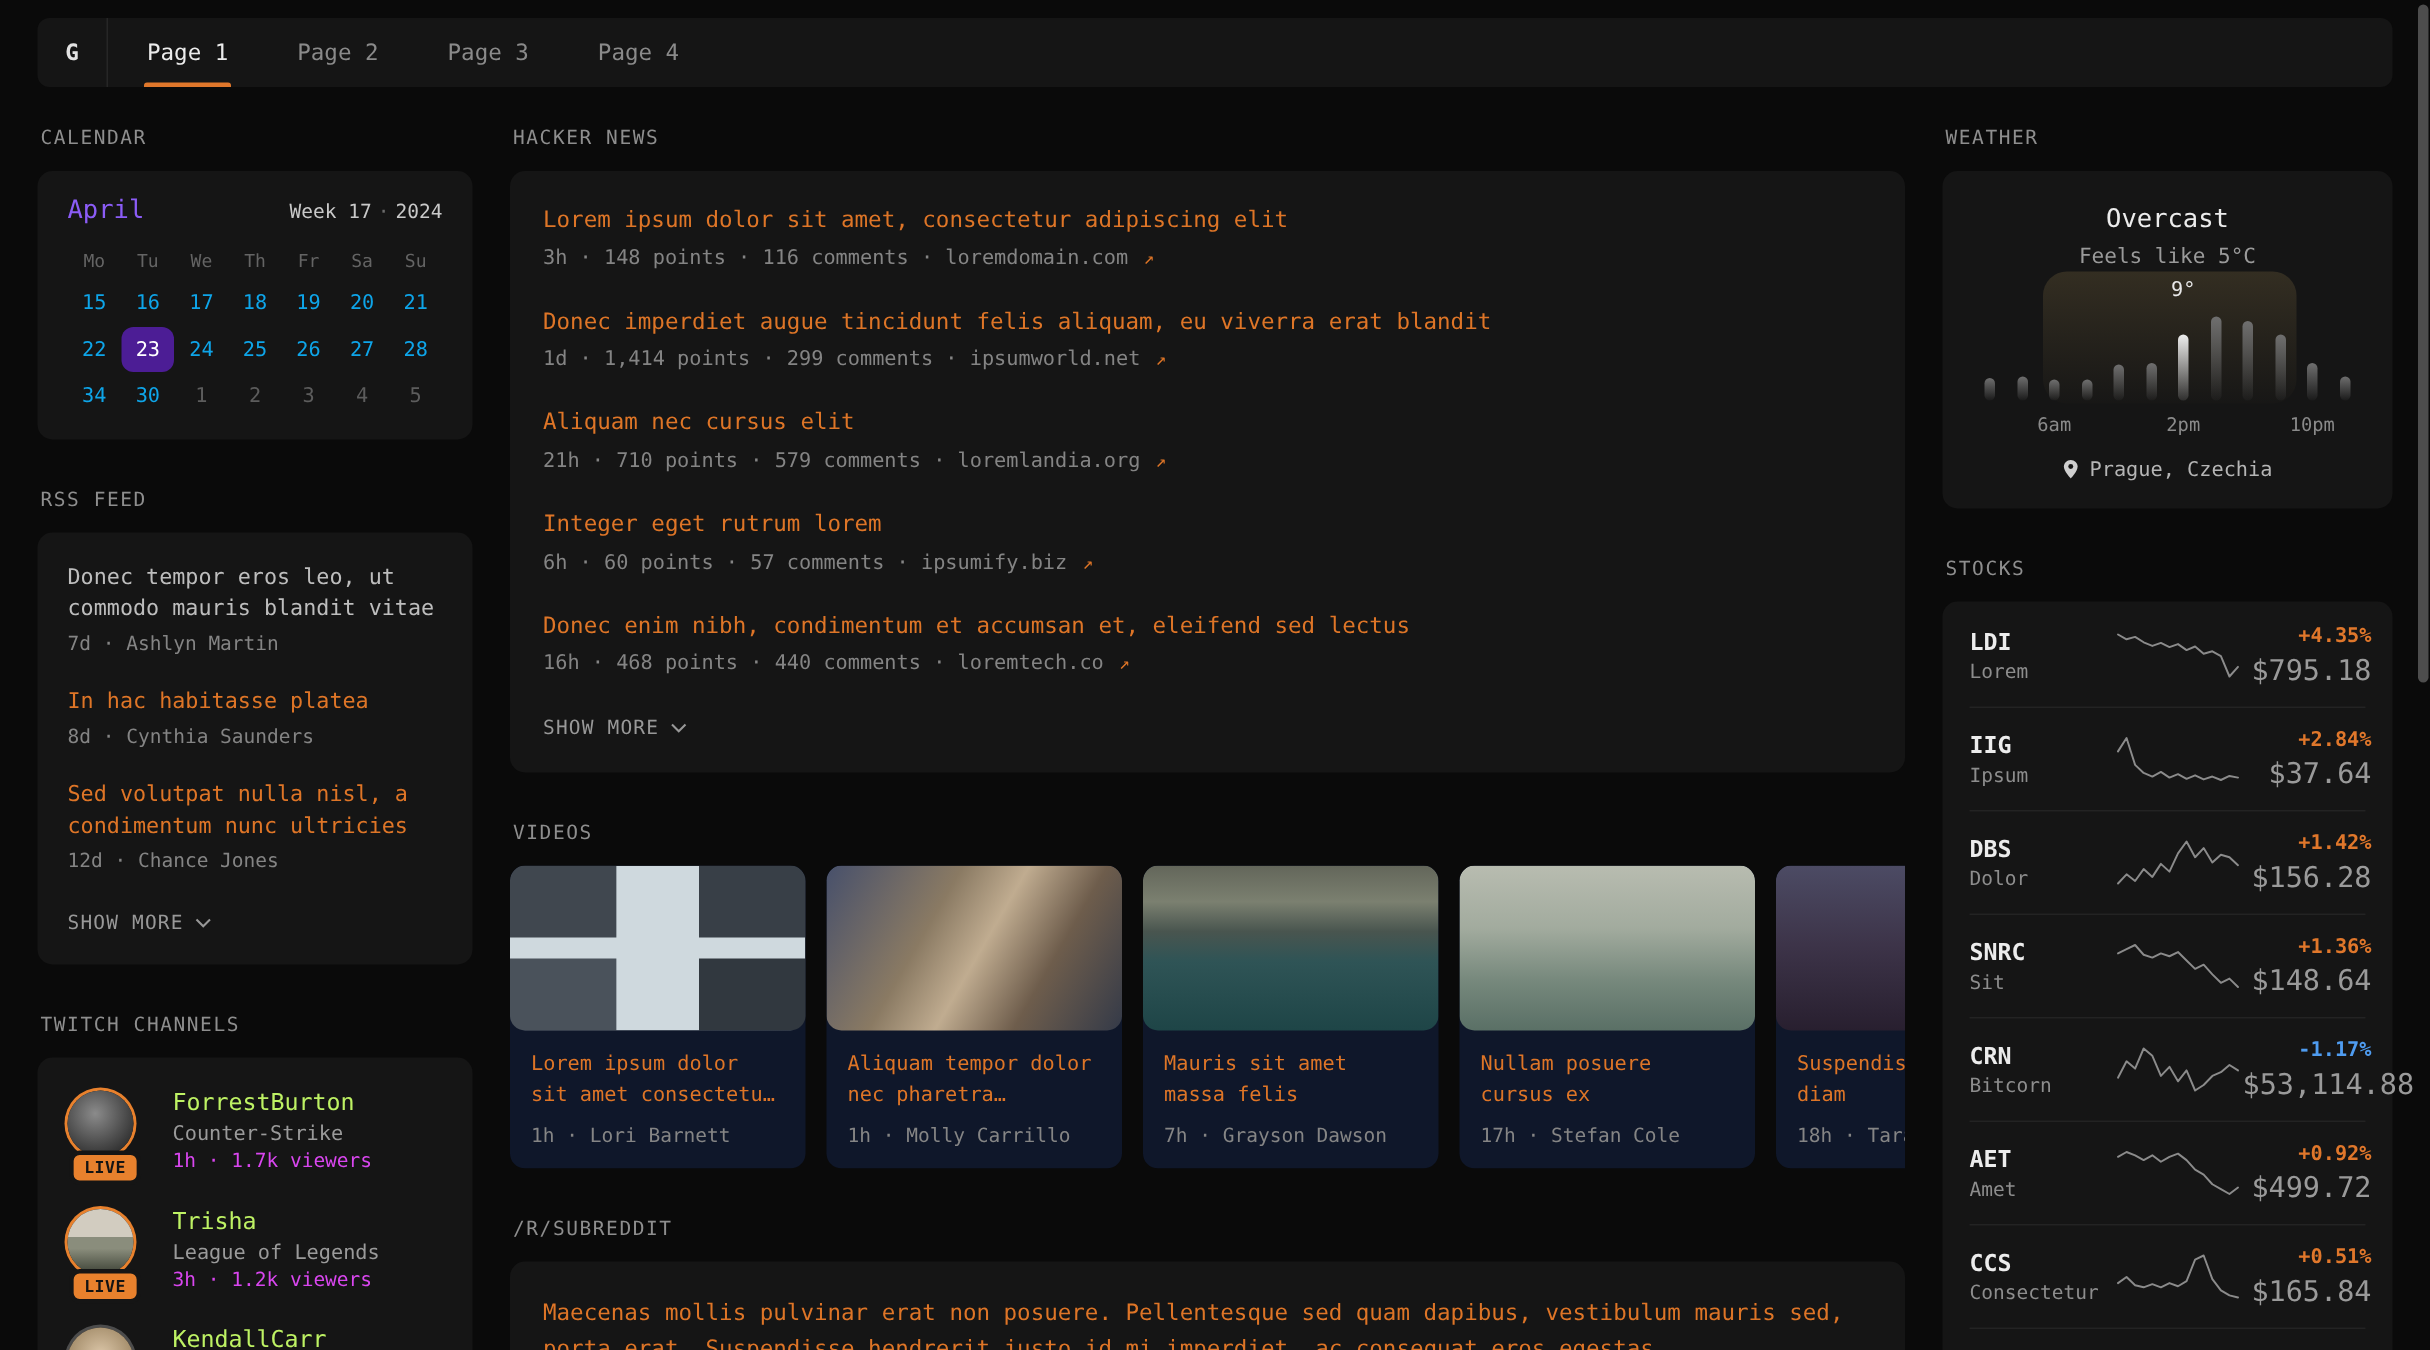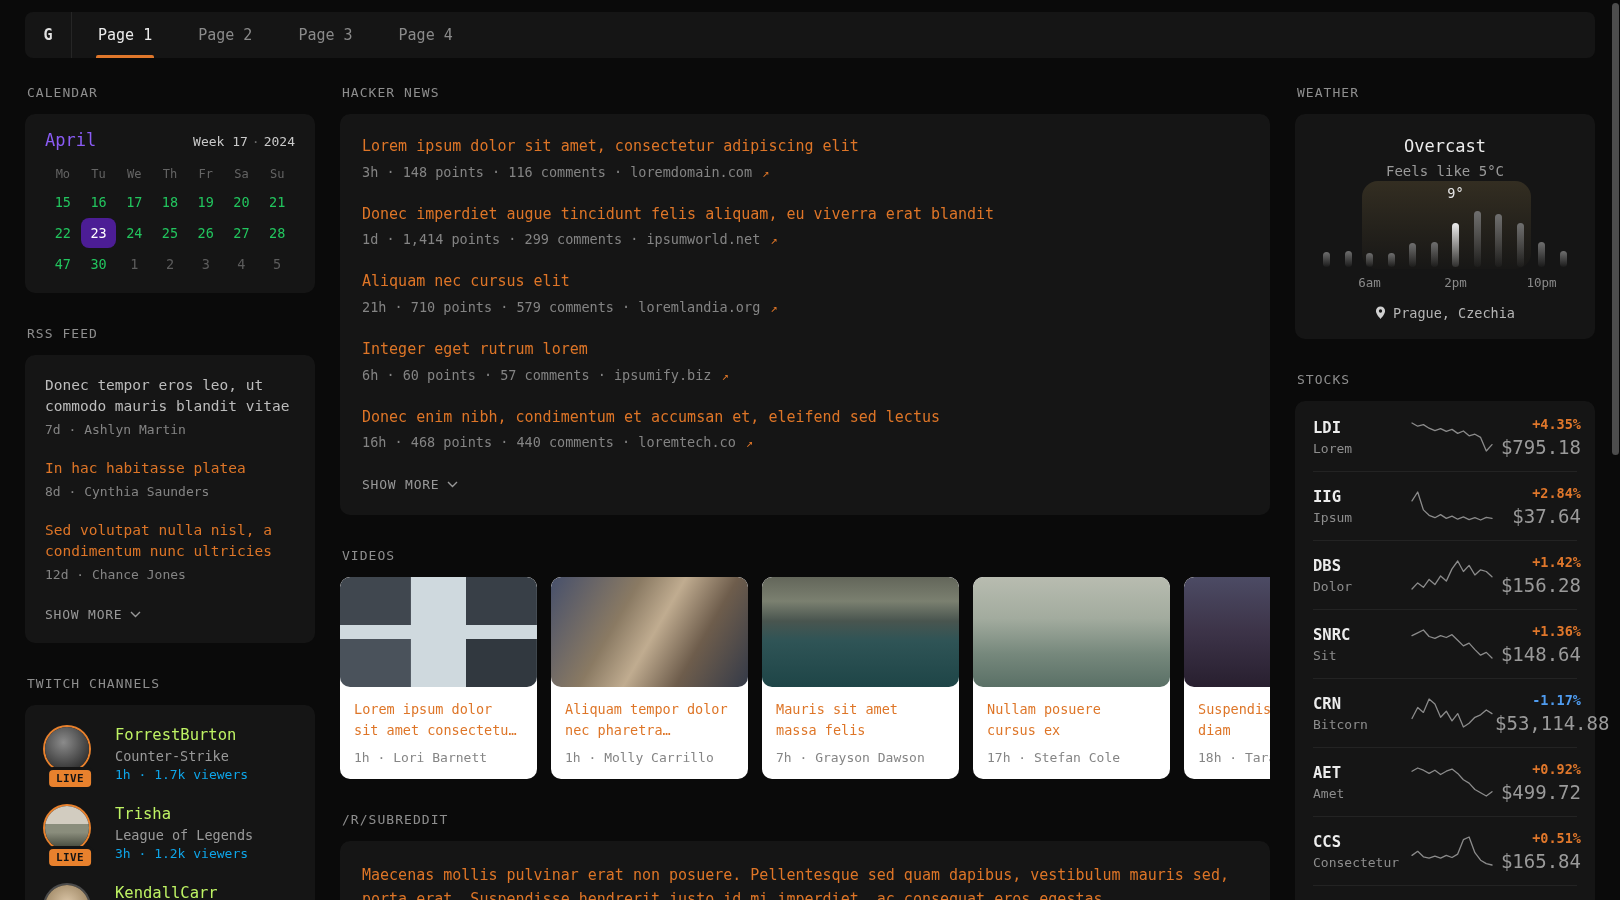--- a/index.html
+++ b/index.html
@@ -27,21 +27,21 @@
   .card{background:#151515;border-radius:10px;}
 
   
   .cal{padding:16px 20px 14px 20px;}
   .cal-head{display:flex;justify-content:space-between;align-items:baseline;margin-bottom:12px;}
   .cal-month{font-size:17px;color:#8b5cf6;}
   .cal-week{font-size:13px;color:#c9c9c9;}
   .cal-week .dot{color:#6b6b6b;padding:0 4px;}
   .cal-grid{display:grid;grid-template-columns:repeat(7,1fr);row-gap:1px;}
   .dow{font-size:12px;color:#646464;text-align:center;height:24px;line-height:24px;}
-  .day{font-size:13.5px;color:#22c55e;text-align:center;height:30px;line-height:30px;border-radius:8px;}
+  .day{font-size:13.5px;color:#0ea5e9;text-align:center;height:30px;line-height:30px;border-radius:8px;}
   .day.muted{color:#5c5c5c;}
   .day.selected{background:#4c1d95;color:#ffffff;}
 
   
   .feed{padding:20px;}
   .fitem{margin-bottom:19px;}
   .fitem:last-of-type{margin-bottom:16px;}
   .ftitle{color:#de7527;font-size:14.5px;line-height:1.45;display:block;text-decoration:none;}
   .ftitle.read{color:#bdbdbd;}
   .fmeta{color:#848484;font-size:13px;margin-top:4px;line-height:1.4;}
@@ -62,25 +62,25 @@
   .ch.live .avatar{box-shadow:0 0 0 2px #e8812d;}
   .ch.off .avatar{box-shadow:0 0 0 2px #4c4c4c;}
   .a1{background:radial-gradient(circle at 42% 35%,#8b8b8b,#4a4a4a 55%,#1c1c1c 95%);}
   .a2{background:linear-gradient(180deg,#d2ccc0 0 42%,#8a8d7c 42% 60%,#3a3f33 100%);}
   .a3{background:radial-gradient(circle at 50% 42%,#dcc7a9,#a8916f 60%,#6e5f4b 100%);}
   .live-badge{position:absolute;left:50%;bottom:-8px;transform:translateX(-50%);
       background:#e8812d;color:#141414;font-size:11px;font-weight:bold;letter-spacing:.03em;
       padding:2px 7px;border-radius:7px;border:3px solid #151515;}
   .ch-name{color:#bef264;font-size:15.5px;line-height:1.3;}
   .ch-game{color:#9a9a9a;font-size:13.5px;margin-top:3px;}
-  .ch-meta{color:#0ea5e9;font-size:13px;margin-top:3px;}
+  .ch-meta{color:#d946ef;font-size:13px;margin-top:3px;}
 
   
   .vrow{display:flex;gap:14px;width:930px;overflow:hidden;}
-  .vcard{width:197px;flex:none;background:#ffffff;border-radius:10px;overflow:hidden;}
+  .vcard{width:197px;flex:none;background:#0f172a;border-radius:10px;overflow:hidden;}
   .vthumb{height:110px;border-radius:10px;}
   .t1{background-color:#cfd9de;background-image:linear-gradient(#40474f,#40474f),linear-gradient(#383f47,#383f47),
       linear-gradient(#4a525b,#4a525b),linear-gradient(#31383f,#31383f);
       background-size:36% 44%;background-position:0 0,100% 0,0 100%,100% 100%;background-repeat:no-repeat;}
   .t2{background:linear-gradient(120deg,#47506b 0%,#8a7a63 35%,#c0ac90 52%,#6e5d4c 72%,#343a48 100%);}
   .t3{background:linear-gradient(180deg,#63665a 0%,#7b8070 22%,#49554f 40%,#2f5456 58%,#1e4547 100%);}
   .t4{background:linear-gradient(180deg,#b8bcb0 0%,#a2ab9e 38%,#76887c 70%,#5a7066 100%);}
   .t5{background:linear-gradient(180deg,#4c4b64 0%,#3d3449 48%,#281f2f 100%);}
   .vbody{padding:12px 14px 14px 14px;}
   .vtitle{color:#de7527;font-size:13.5px;line-height:1.55;white-space:pre-line;text-decoration:none;display:block;}
@@ -163,21 +163,21 @@
               <div class="day">19</div>
               <div class="day">20</div>
               <div class="day">21</div>
               <div class="day">22</div>
               <div class="day selected">23</div>
               <div class="day">24</div>
               <div class="day">25</div>
               <div class="day">26</div>
               <div class="day">27</div>
               <div class="day">28</div>
-              <div class="day">47</div>
+              <div class="day">34</div>
               <div class="day">30</div>
               <div class="day muted">1</div>
               <div class="day muted">2</div>
               <div class="day muted">3</div>
               <div class="day muted">4</div>
               <div class="day muted">5</div>
             </div>
         </div>
       </div>
 

